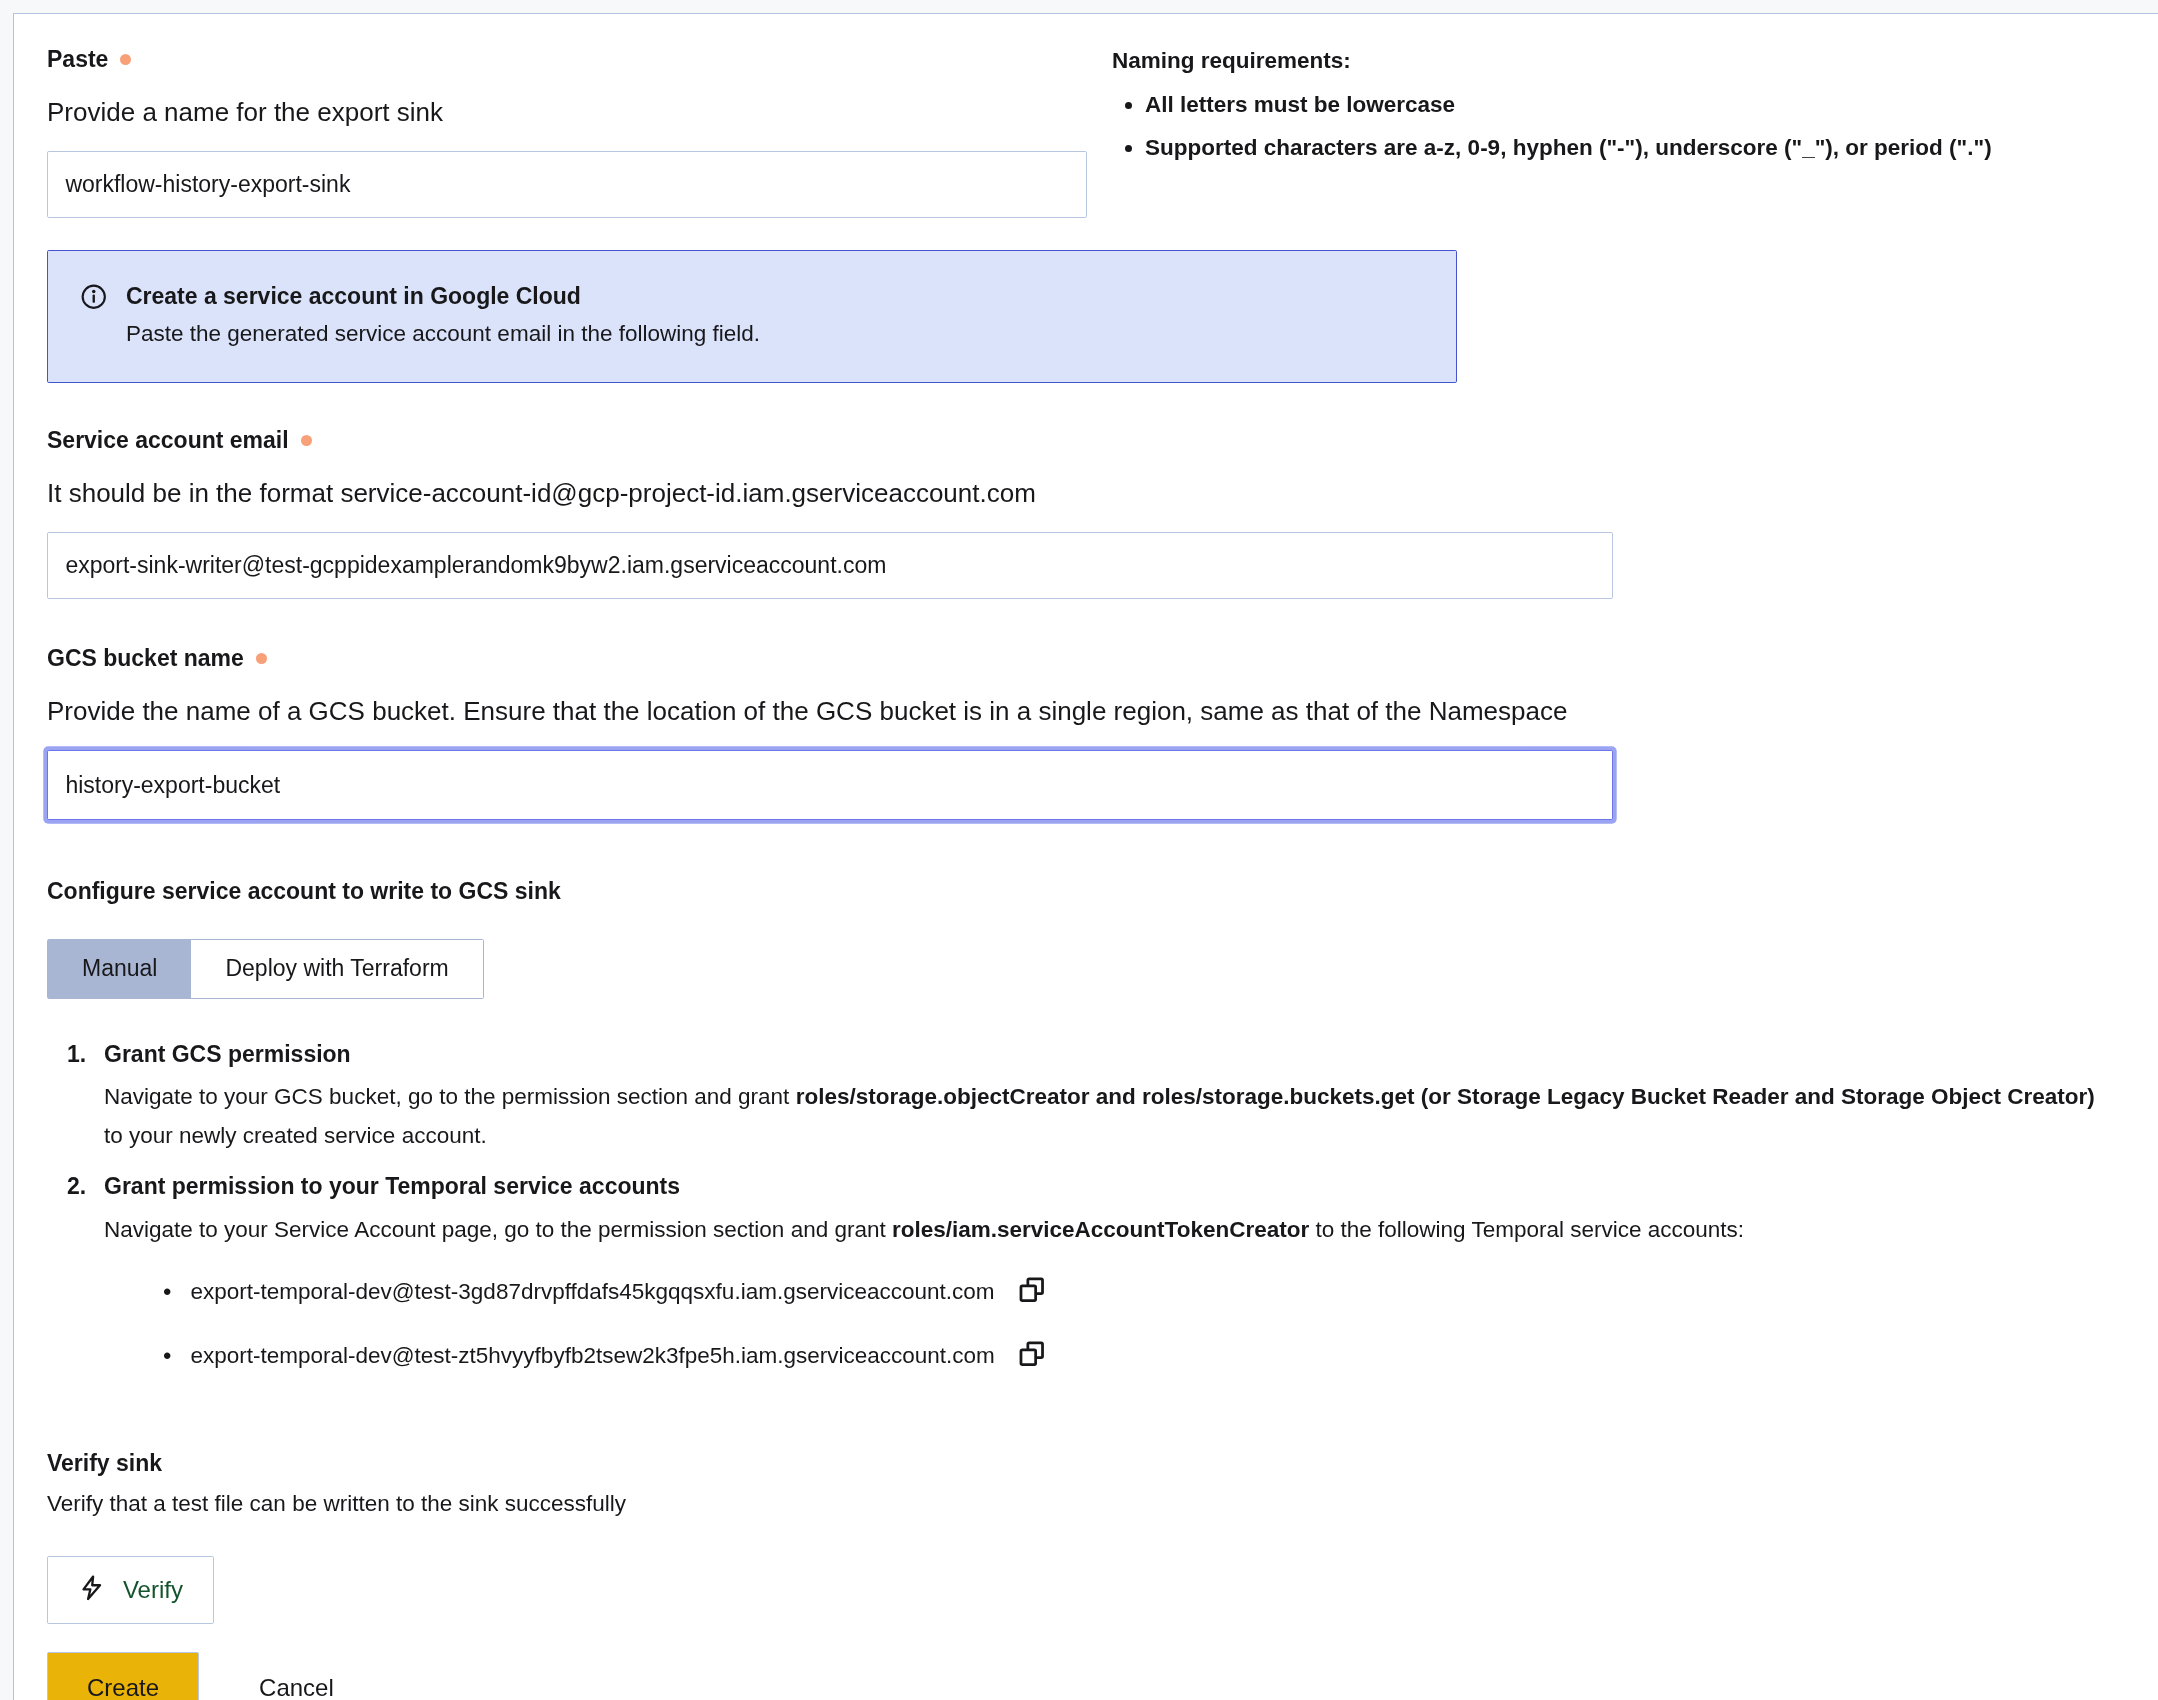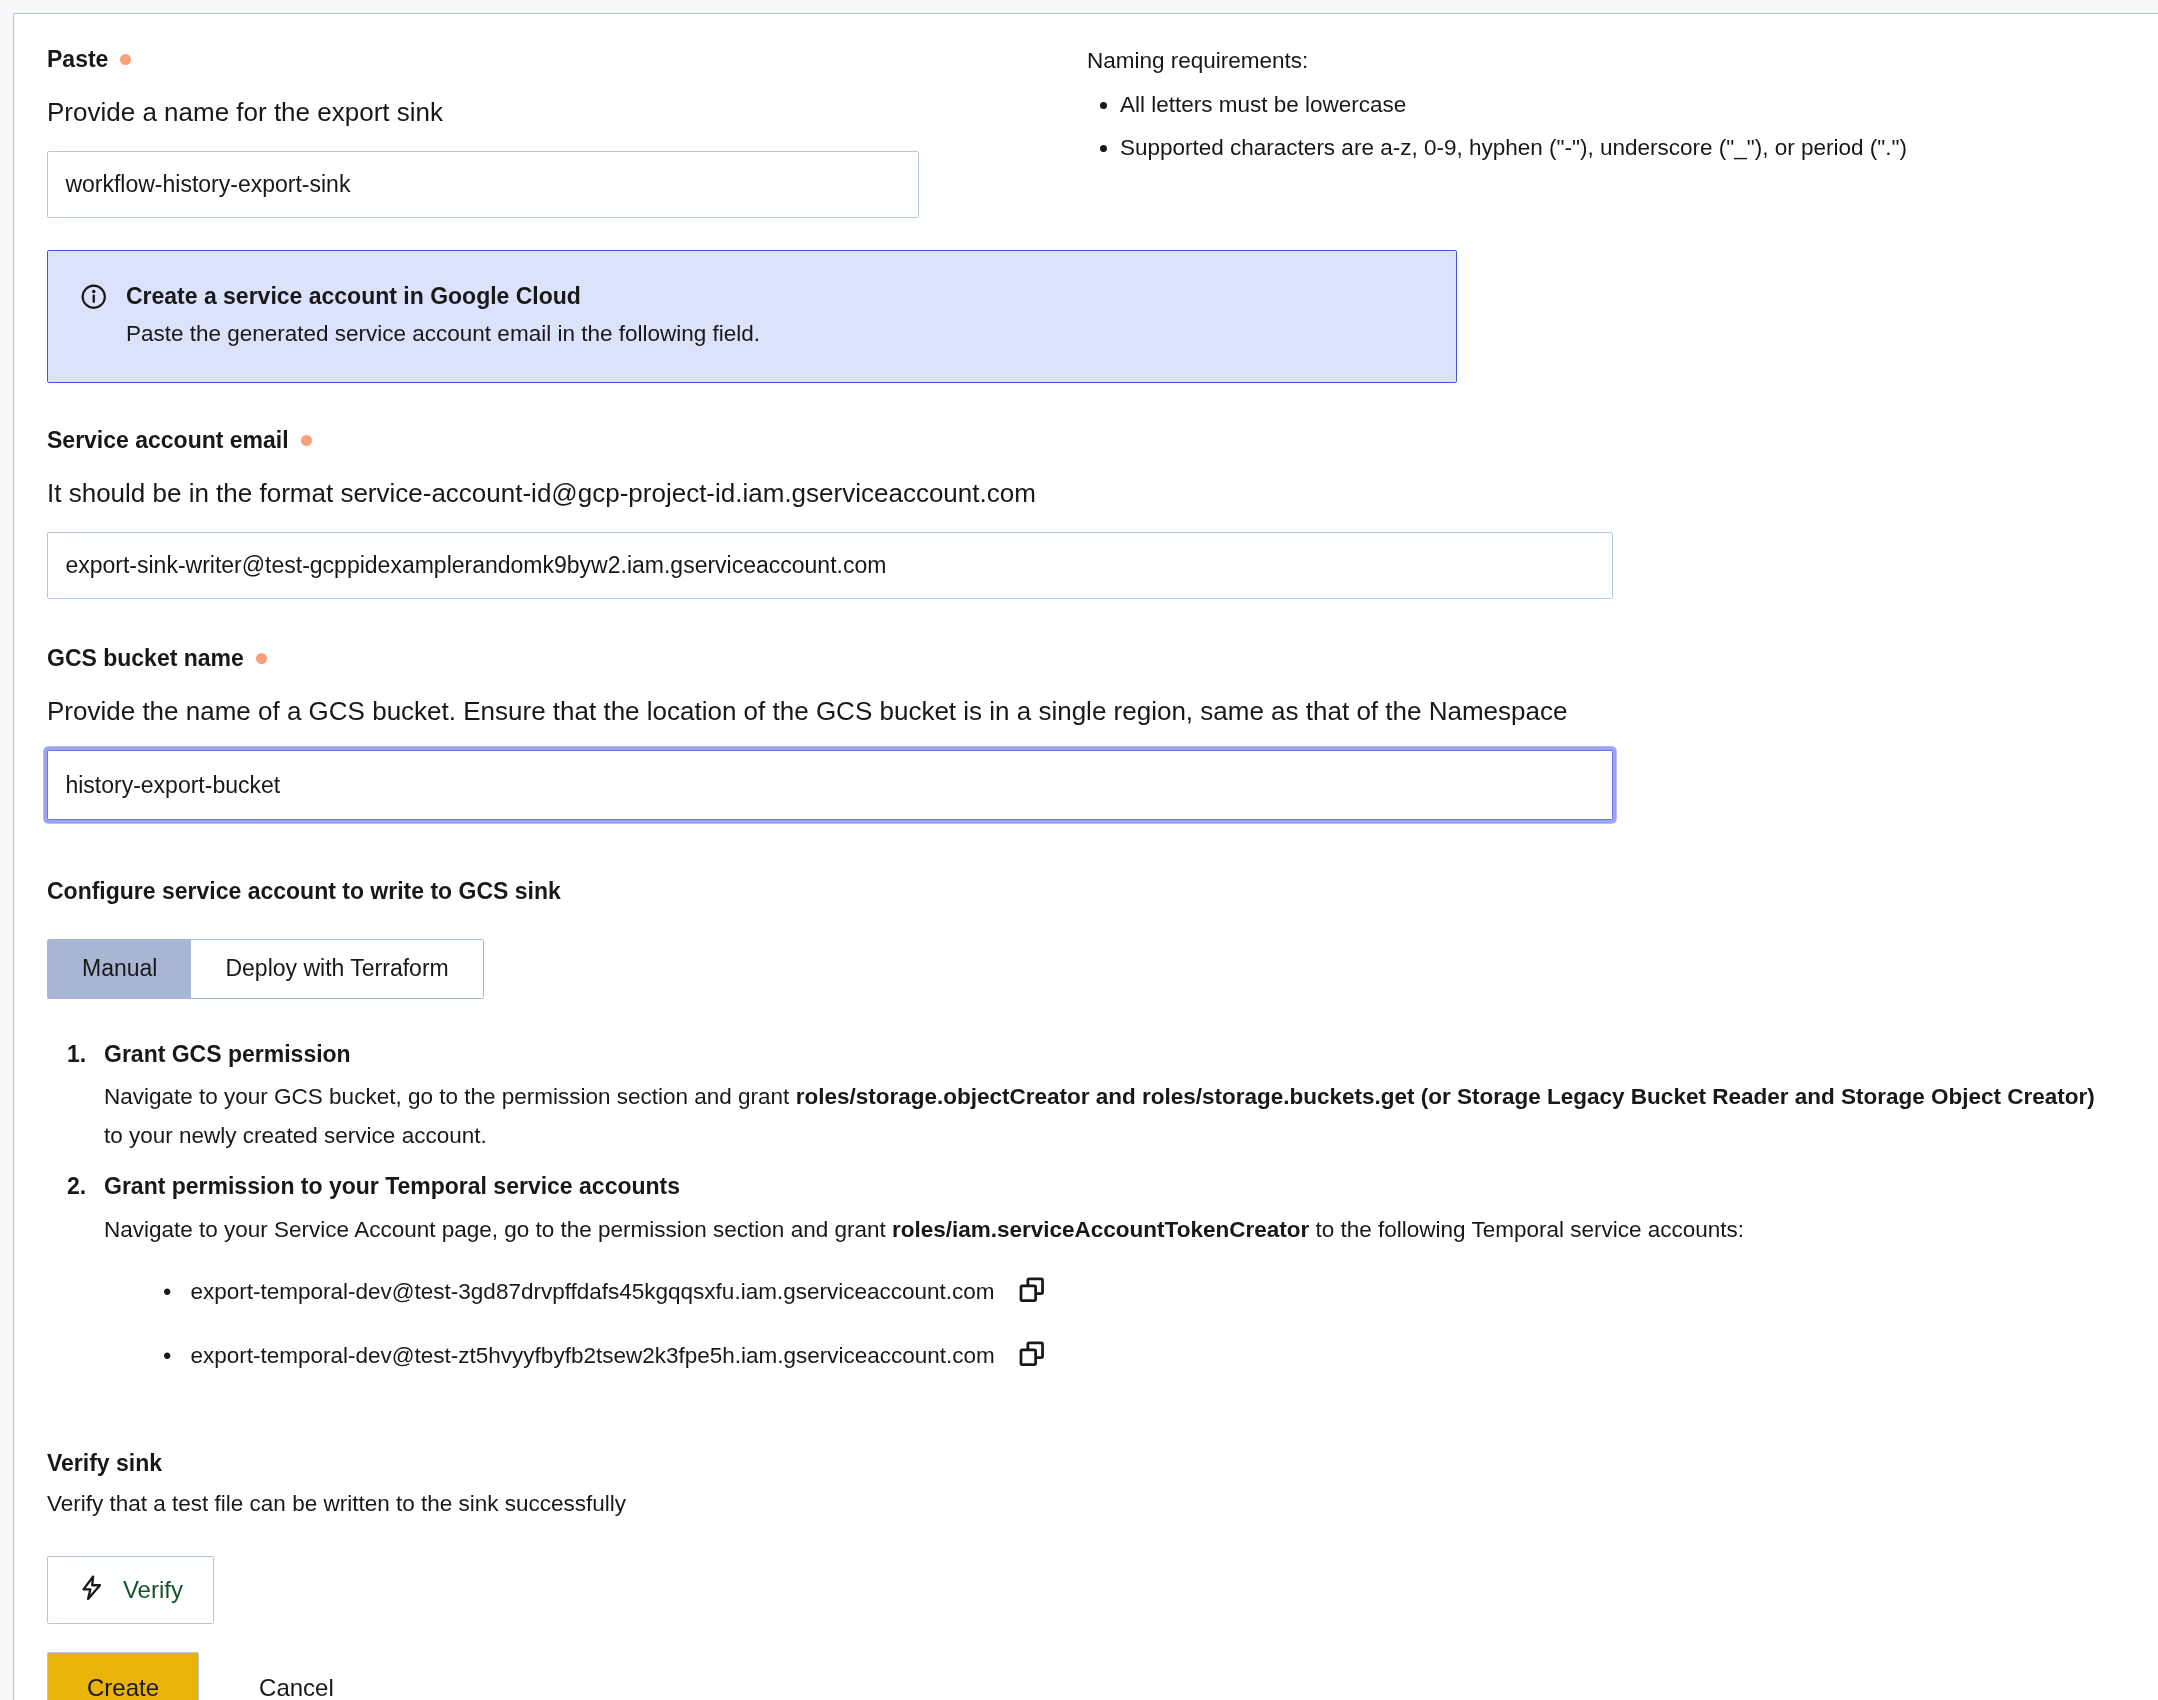--- a/index.html
+++ b/index.html
@@ -29,22 +29,22 @@
     font-family: inherit; background: #fff; margin-top: 21px; outline: none;
   }
   .text-input.full { width: 1566px; }
   .text-input.focused {
     height: 70px;
     border: 1.8px solid #6b77e8;
     box-shadow: 0 0 0 3.7px #9ba4f2;
   }
   .top-row { display: flex; align-items: flex-start; }
   .col-left { width: 1040px; flex: none; }
-  .col-left .text-input { width: 872px; }
-  .col-right { flex: 1; padding-top: 0.9px; }
+  .col-left .text-input { width: 1040px; }
+  .col-right { margin-left: 25px; flex: 1; padding-top: 0.9px; font-weight: bold; }
   .nr-title { font-size: 22.5px; line-height: 37px; }
   .nr-list { margin: 4.6px 0 0 0; padding-left: 33px; }
   .nr-list li { font-size: 22.5px; line-height: 37px; margin-top: 6.4px; }
   .banner {
     margin-top: 32px; width: 1410px;
     border: 1.8px solid #4553cd; background: #dbe3fa; border-radius: 1.8px;
     padding: 27.5px 27.5px 30px 32px;
     display: flex; gap: 18.4px;
   }
   .banner-icon { flex: none; margin-top: 4.6px; }

